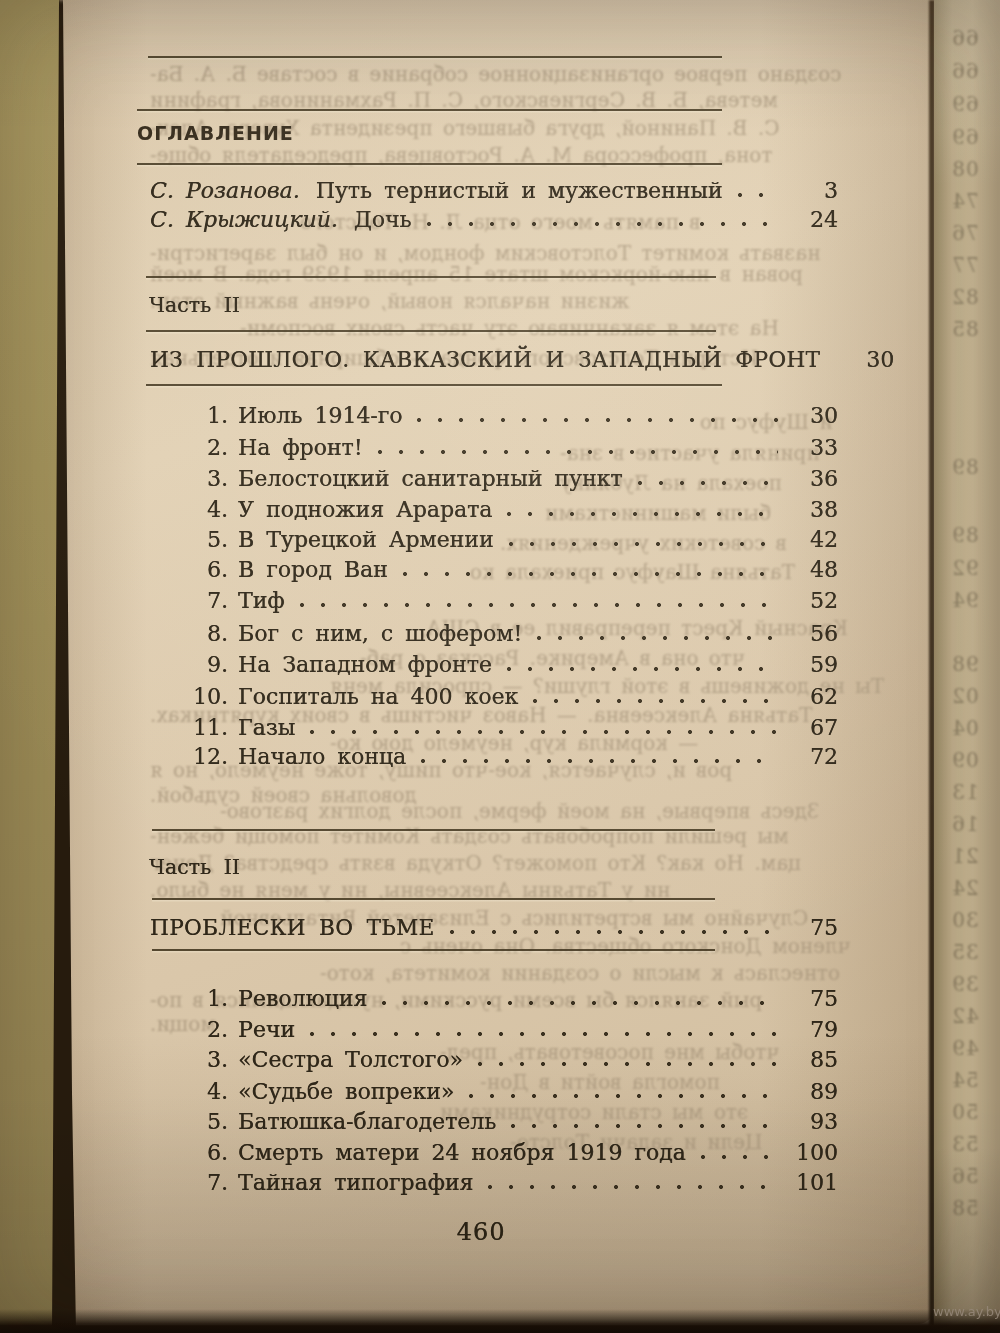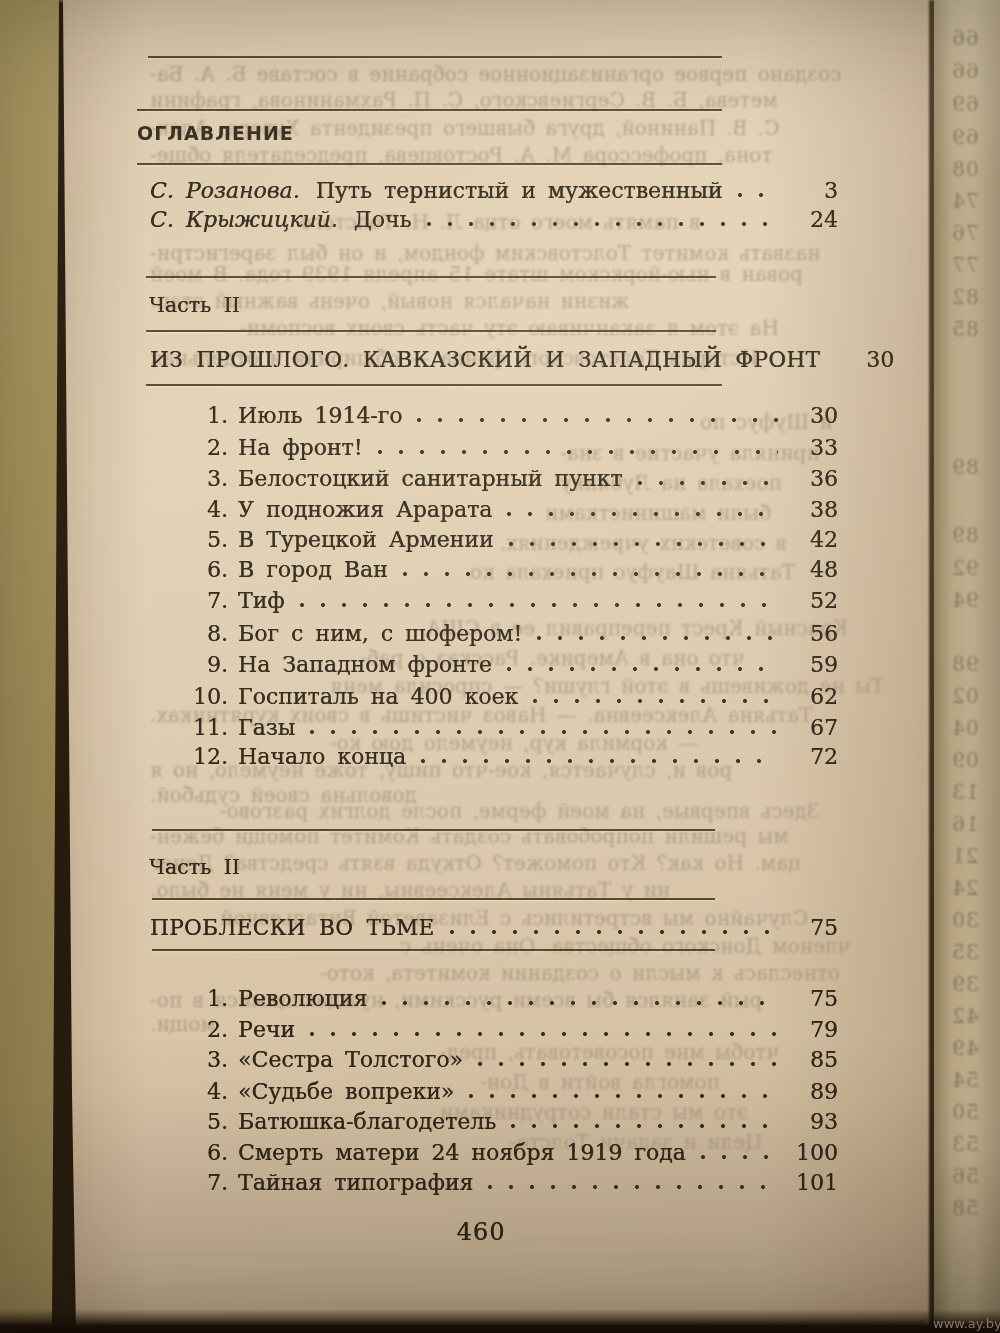--- a/index.html
+++ b/index.html
@@ -61,21 +61,21 @@
   .row .ttl i{font-style:italic;margin-right:4px;}
   .leader{flex:1 1 auto;height:6px;margin:0 12px 5px 14px;background-repeat:repeat-x;
     background-image:radial-gradient(circle at 3px 3px,#3b3120 1.7px,rgba(0,0,0,0) 2.3px);
     background-size:21px 6px;}
   .row .pg{flex:none;width:48px;text-align:right;white-space:nowrap;
     text-shadow:.35px 0 0 rgba(47,38,25,.85);}
   .folio{position:absolute;left:406px;top:1218px;width:150px;text-align:center;
     font-size:24px;letter-spacing:1px;color:#2c2415;text-shadow:.35px 0 0 rgba(44,36,21,.85);}
 
   .watermark{position:absolute;left:933px;top:1304px;width:66px;text-align:center;z-index:10;
-    font-family:"DejaVu Sans",sans-serif;font-size:13px;color:#97897a;opacity:.85;margin-top:12px;}
+    font-family:"DejaVu Sans",sans-serif;font-size:13px;color:#97897a;opacity:.85;}
 
   .vignette{position:absolute;inset:0;pointer-events:none;z-index:9;
     background:radial-gradient(120% 90% at 55% 28%,rgba(255,248,230,.10),rgba(0,0,0,0) 55%),
                linear-gradient(180deg,rgba(0,0,0,.06),rgba(0,0,0,0) 10%,rgba(0,0,0,0) 82%,rgba(0,0,0,.10));
     box-shadow:inset 0 0 90px rgba(40,25,10,.25);}
 </style>
 </head>
 <body>
 
 <div class="photo">

